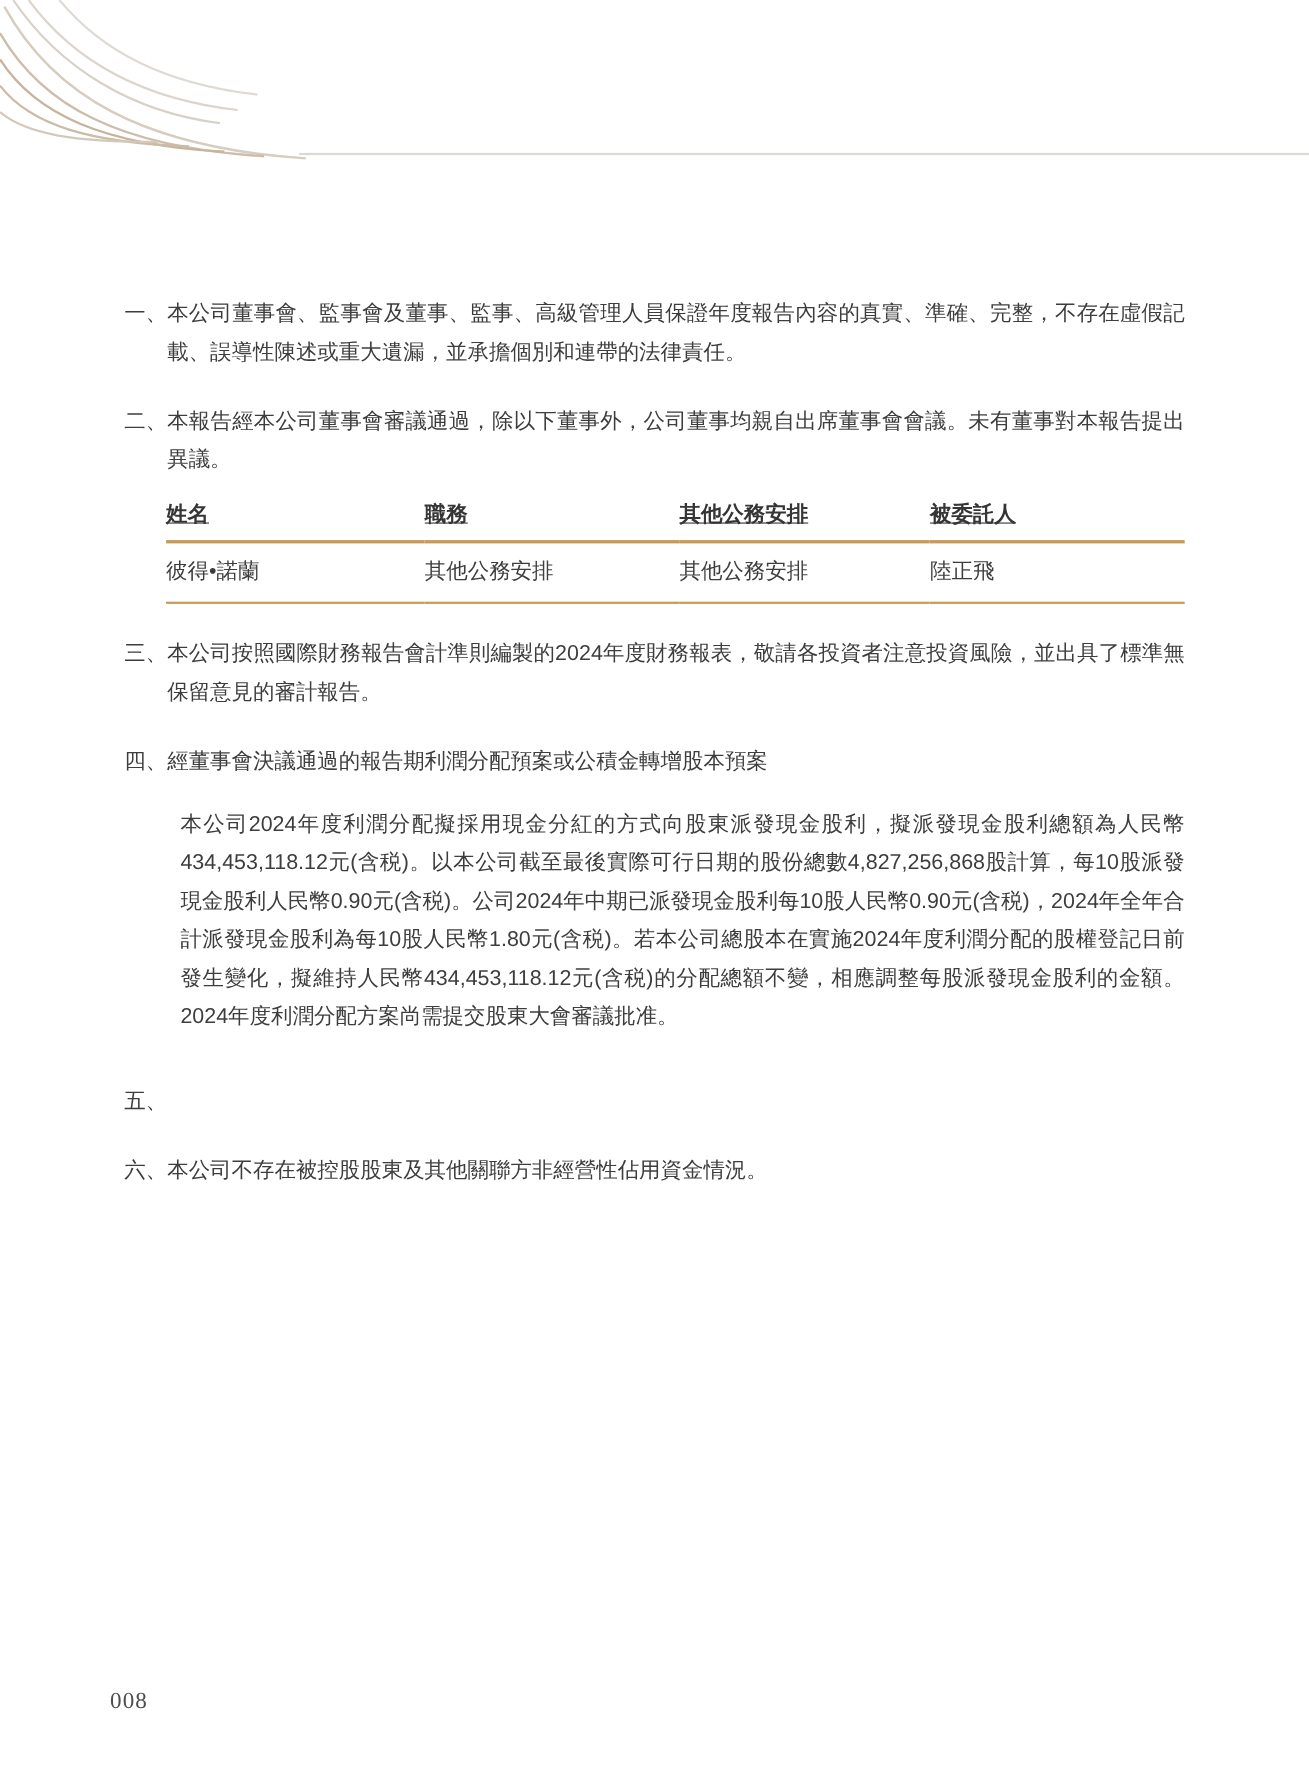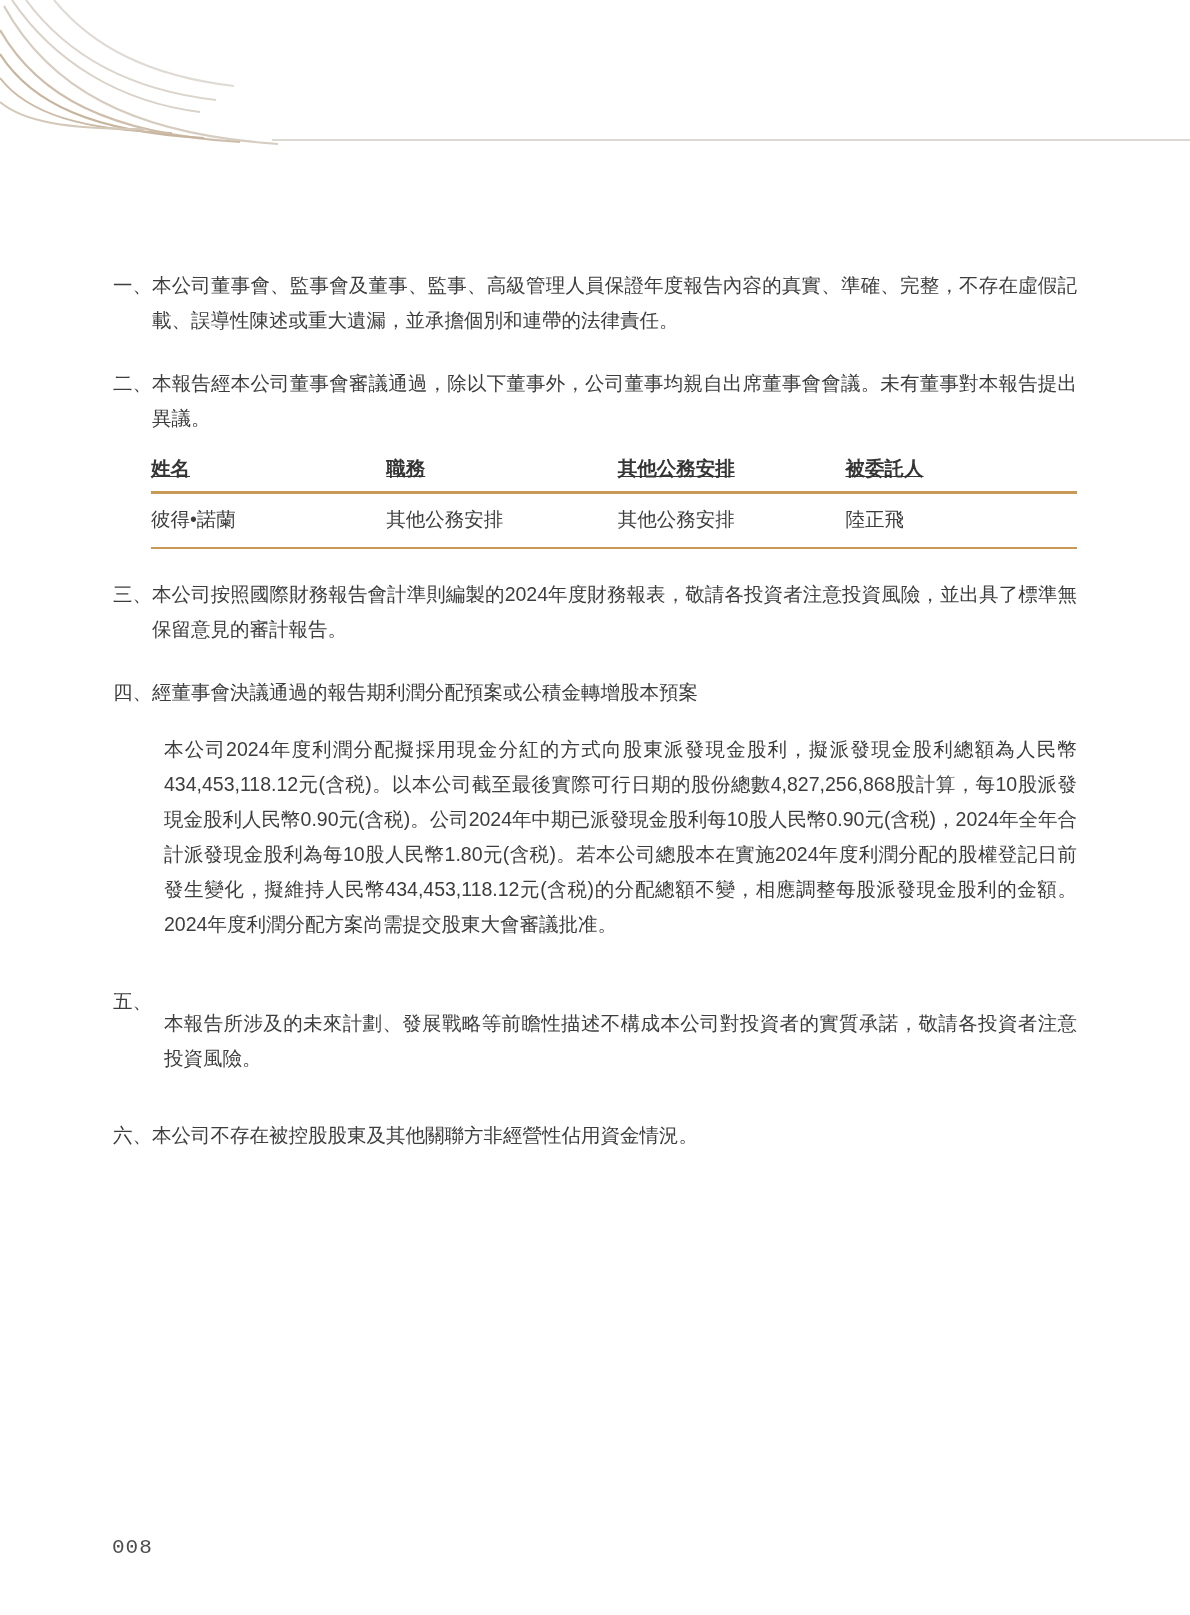--- a/index.html
+++ b/index.html
@@ -44,22 +44,22 @@
     text-decoration:underline;
   }
   .attendance-table td {
     font-size:19.5px; padding:13px 0 16px 0;
     border-bottom:2px solid #c89a55;
     margin-top:32px;
   }
   .col-1 { width:25.4%; } .col-2 { width:25.0%; }
   .col-3 { width:24.6%; } .col-4 { width:25.0%; }
   .page-number {
-    position:absolute; left:112px; bottom:56px;
-    font-family:Liberation Mono, monospace;
+    position:absolute; left:100px; bottom:56px;
+    font-family:Liberation Serif, serif;
     font-size:21px; color:#4e4e4e; letter-spacing:1px;
   }
 </style>
 </head>
 <body>
 
 <div class="page">
 
   <svg class="swoosh" width="310" height="175" viewBox="0 0 310 175" fill="none">
     <path d="M4 6 C 48 86, 128 134, 278 144" stroke="#d6ccc0" stroke-width="2.2"></path>
@@ -120,21 +120,20 @@
       <span class="item-num">四、</span>
       <div class="item-body">
         <div class="item-text">經董事會決議通過的報告期利潤分配預案或公積金轉增股本預案</div>
         <div class="sub-paragraph">本公司2024年度利潤分配擬採用現金分紅的方式向股東派發現金股利，擬派發現金股利總額為人民幣434,453,118.12元(含税)。以本公司截至最後實際可行日期的股份總數4,827,256,868股計算，每10股派發現金股利人民幣0.90元(含税)。公司2024年中期已派發現金股利每10股人民幣0.90元(含税)，2024年全年合計派發現金股利為每10股人民幣1.80元(含税)。若本公司總股本在實施2024年度利潤分配的股權登記日前發生變化，擬維持人民幣434,453,118.12元(含税)的分配總額不變，相應調整每股派發現金股利的金額。2024年度利潤分配方案尚需提交股東大會審議批准。</div>
       </div>
     </section>
 
     <section class="item">
       <span class="item-num">五、</span>
       <div class="item-body">
-        <div class="sub-paragraph">本報告所涉及的未來計劃、發展戰略等前瞻性描述不構成本公司對投資者的實質承諾，敬請各投資者注意投資風險。</div>
       </div>
     </section>
 
     <section class="item">
       <span class="item-num">六、</span>
       <div class="item-body">
         <div class="item-text">本公司不存在被控股股東及其他關聯方非經營性佔用資金情況。</div>
       </div>
     </section>
 

